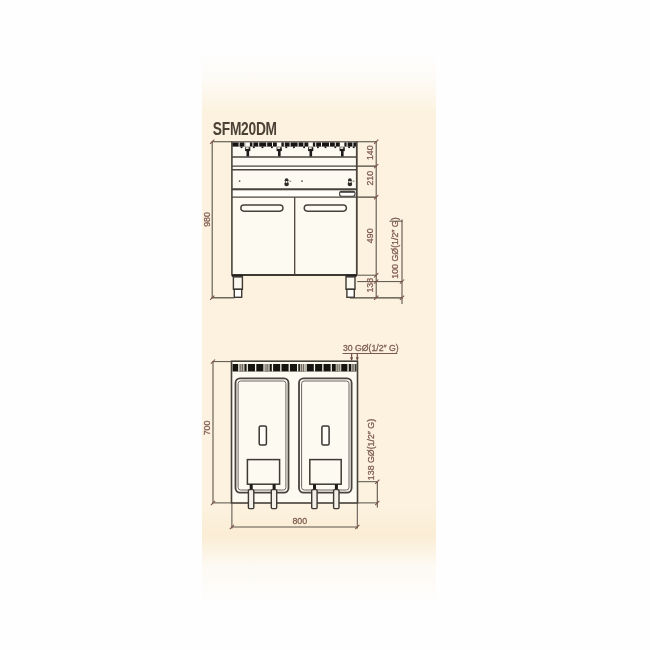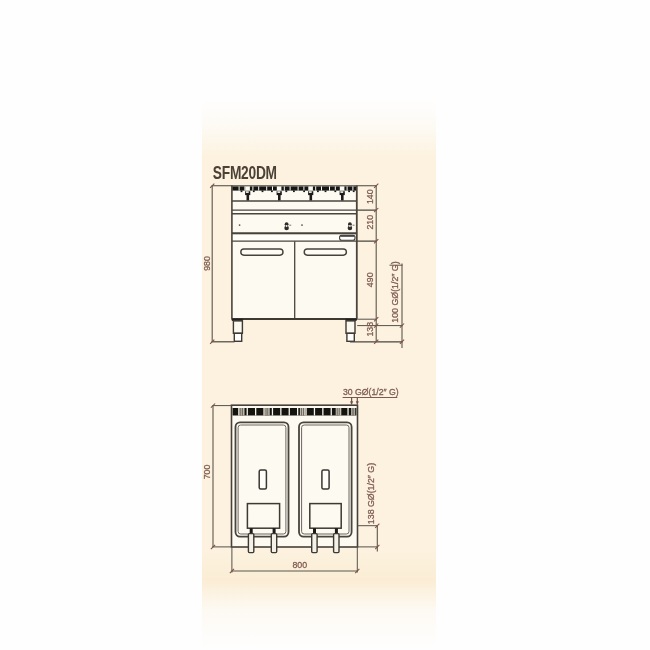--- a/index.html
+++ b/index.html
@@ -1,16 +1,16 @@
 <!DOCTYPE html>
 <html><head>
 <meta charset="utf-8">
 <style>
   html,body{margin:0;padding:0;background:#fefefe;width:650px;height:650px;overflow:hidden;}
-  #stage{position:relative;width:650px;height:462px;font-family:"Liberation Sans",sans-serif;margin-top:44px;}
+  #stage{position:relative;width:650px;height:462px;font-family:"Liberation Sans",sans-serif;}
   svg{position:absolute;top:0;left:0;}
 </style>
 </head>
 <body>
 <div id="stage">
 
 <div style="position:absolute;left:202px;top:55px;width:234px;height:550px;
   background:linear-gradient(to bottom, rgba(252,242,223,0) 0%, rgba(252,242,223,.3) 5%, rgba(252,242,223,1) 10.5%, rgba(252,242,223,1) 82%, rgba(251,237,213,1) 87.5%, rgba(251,237,213,.25) 93%, rgba(252,242,223,0) 100%);"></div>
 <svg width="650" height="650" viewBox="0 0 650 650" style="filter:blur(0.55px);">
 

